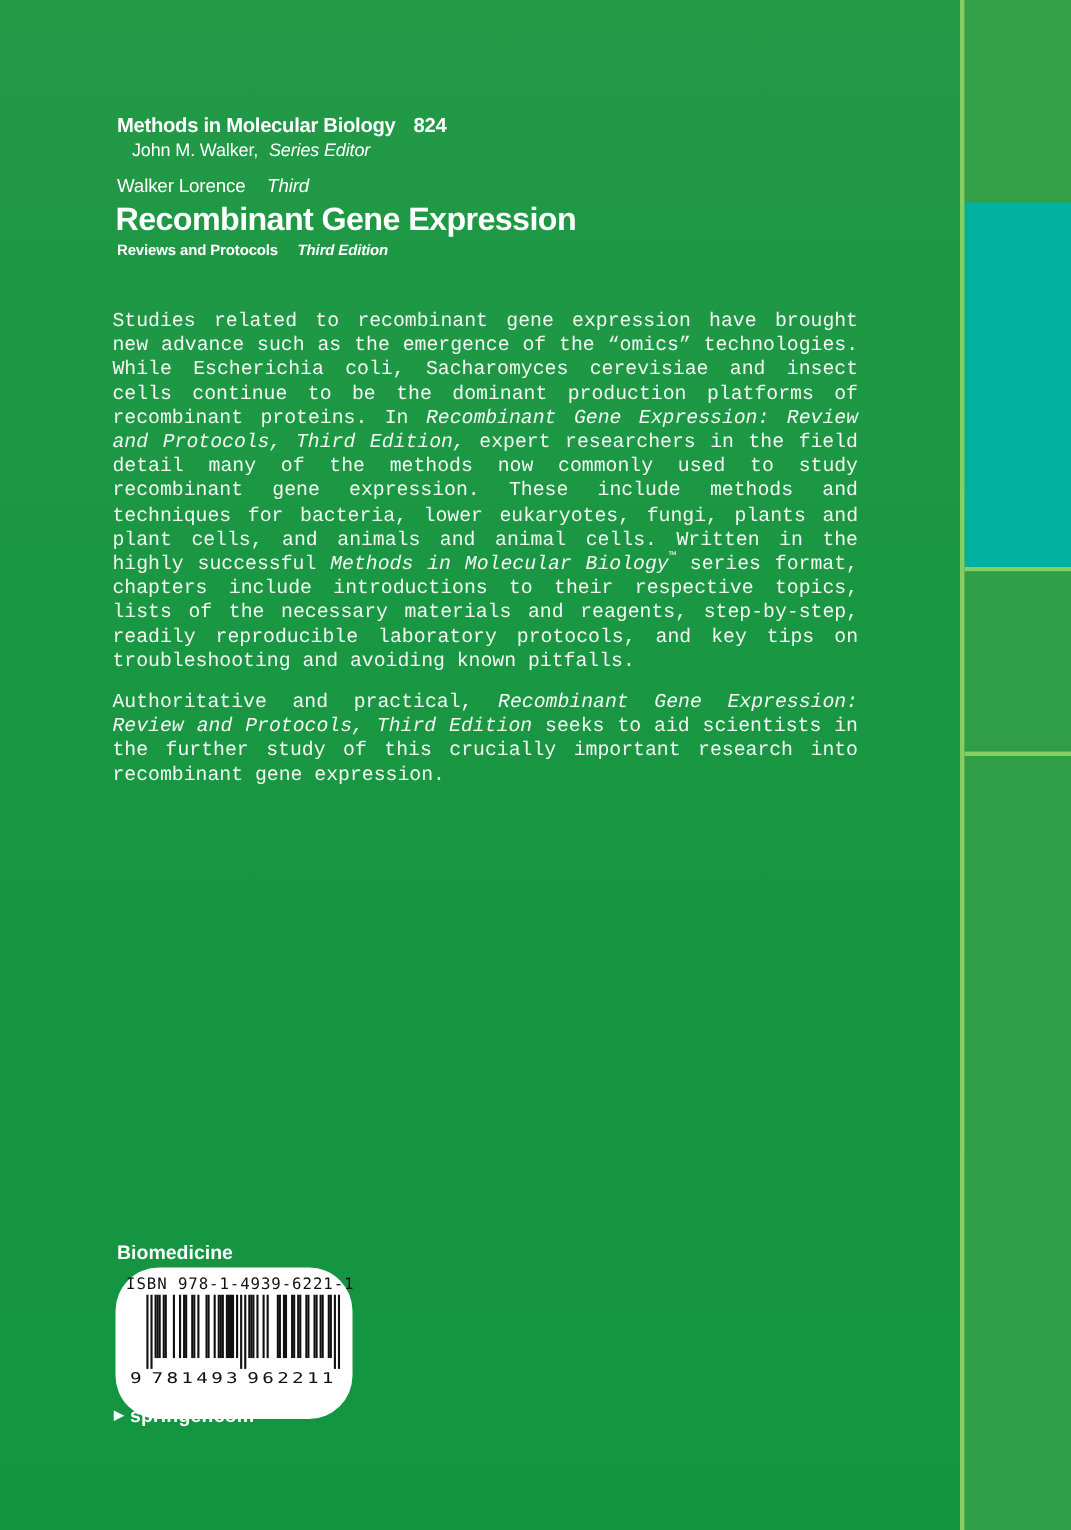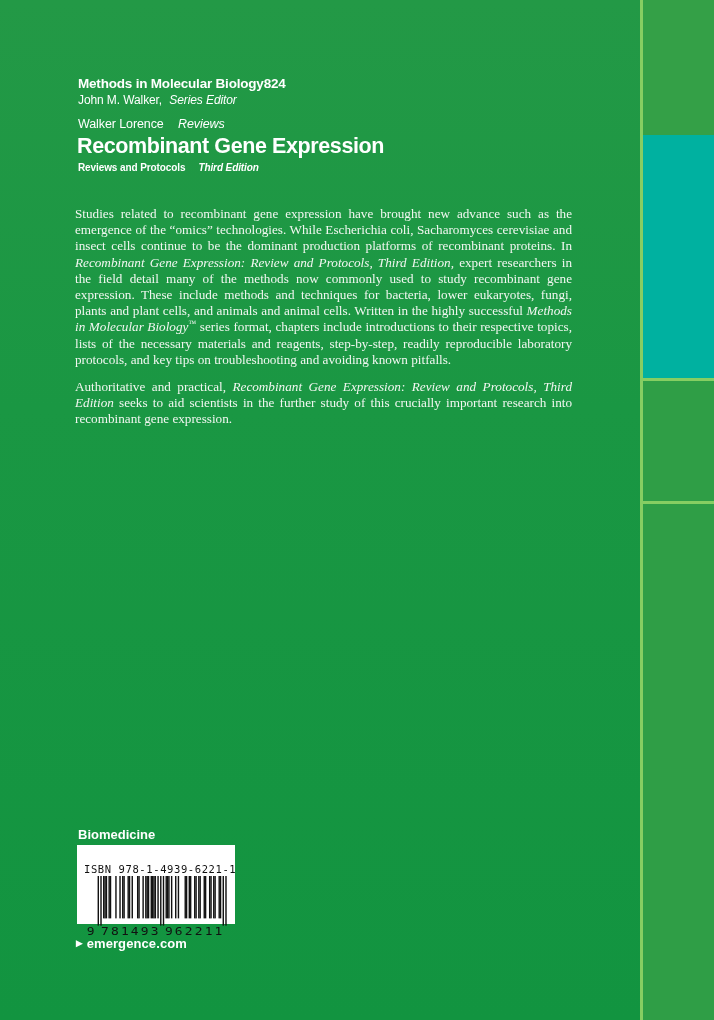--- a/index.html
+++ b/index.html
@@ -35,59 +35,60 @@
   .cell-green-bottom{flex:1;background:var(--rail-green);}
   .rail-vline{
     position:absolute;top:0;bottom:0;left:640px;width:3px;
     background:var(--rail-line);
   }
   
   .series-line{
     position:absolute;left:78px;top:76px;
     font-size:13.5px;font-weight:bold;letter-spacing:-0.2px;
   }
-  .series-volume{}
+  .series-volume{margin-left:12px;}
   .series-editor-line{
-    position:absolute;left:78px;top:93px;
+    position:absolute;left:88px;top:93px;
     font-size:12px;letter-spacing:-0.1px;
   }
   .series-editor-role{font-style:italic;margin-left:4px;}
   .volume-editor-line{
     position:absolute;left:78px;top:117px;
     font-size:12.5px;letter-spacing:-0.1px;
   }
   .volume-editor-role{font-style:italic;margin-left:11px;}
   .book-title{
     position:absolute;left:77px;top:134px;
     font-size:21.5px;font-weight:bold;letter-spacing:-0.4px;text-align:center;
   }
   .book-subtitle{
     position:absolute;left:78px;top:162px;
     font-size:10px;font-weight:bold;letter-spacing:-0.1px;
   }
   .book-edition{font-style:italic;margin-left:13px;}
   
   .description{
     position:absolute;left:75px;top:206px;width:497px;
-    font-family:Liberation Serif, serif;
+    font-family:Liberation Mono, monospace;
     font-size:13.2px;line-height:16.2px;
     color:#f2f7f1;
     text-align:justify;
   }
   .description p{margin-bottom:11px;}
   .description sup{font-size:8px;line-height:0;}
   
   .category-label{
     position:absolute;left:78px;top:827px;
     font-size:13px;font-weight:bold;
   }
   .barcode-box{
-    position:absolute;left:77px;top:845px;width:158px;height:79px;
+    position:absolute;left:77px;top:845px;width:158px;height:101px;
     background:#ffffff;
-    padding:18px 7px 3px 7px;
+    padding:5px 7px 3px 7px;
+    border-radius:29px;
   }
   .isbn-label{
     font-family:"DejaVu Sans Mono","Liberation Mono",monospace;
     font-size:10.5px;letter-spacing:0.6px;
     color:#111;text-align:center;white-space:nowrap;
   }
   .barcode-svg{display:block;width:144px;height:62px;margin:1px auto 0 auto;}
   .barcode-svg text{
     font-family:"DejaVu Sans Mono","Liberation Mono",monospace;
     fill:#111;
@@ -118,21 +119,21 @@
 
   <div class="series-line">
     <span>Methods in Molecular Biology</span><span class="series-volume">824</span>
   </div>
   <div class="series-editor-line">
     <span>John M. Walker,</span>
     <span class="series-editor-role">Series Editor</span>
   </div>
   <div class="volume-editor-line">
     <span>Walker Lorence</span>
-    <span class="volume-editor-role">Reviews</span>
+    <span class="volume-editor-role">Third</span>
   </div>
   <h1 class="book-title">Recombinant Gene Expression</h1>
   <div class="book-subtitle">
     <span>Reviews and Protocols</span><span class="book-edition">Third Edition</span>
   </div>
 
   <div class="description">
       <p><span>Studies related to recombinant gene expression have brought new advance such as the emergence of the “omics” technologies. While Escherichia coli, Sacharomyces cerevisiae and insect cells continue to be the dominant production platforms of recombinant proteins. In </span><i>Recombinant Gene Expression: Review and Protocols, Third Edition,</i><span> expert researchers in the field detail many of the methods now commonly used to study recombinant gene expression. These include methods and techniques for bacteria, lower eukaryotes, fungi, plants and plant cells, and animals and animal cells. Written in the highly successful </span><i>Methods in Molecular Biology</i><sup>™</sup><span> series format, chapters include introductions to their respective topics, lists of the necessary materials and reagents, step-by-step, readily reproducible laboratory protocols, and key tips on troubleshooting and avoiding known pitfalls.</span></p>
       <p><span>Authoritative and practical, </span><i>Recombinant Gene Expression: Review and Protocols, Third Edition</i><span> seeks to aid scientists in the further study of this crucially important research into recombinant gene expression.</span></p>
     </div>
@@ -195,16 +196,16 @@
           <rect x="102" y="0" width="1.04" height="48" fill="#111"></rect>
           <rect x="104" y="0" width="1.04" height="48" fill="#111"></rect>
         </g>
       <text x="2" y="57" font-size="9.5" text-anchor="start">9</text>
       <text x="34.5" y="57" font-size="9.5" text-anchor="middle" letter-spacing="1.6">781493</text>
       <text x="81.5" y="57" font-size="9.5" text-anchor="middle" letter-spacing="1.6">962211</text>
     </svg>
   </div>
 
   <div class="springer-line">
-    <span class="springer-arrow">▶</span><span>emergence.com</span>
+    <span class="springer-arrow">▶</span><span>springer.com</span>
   </div>
 
 </div>
 
 </body></html>

